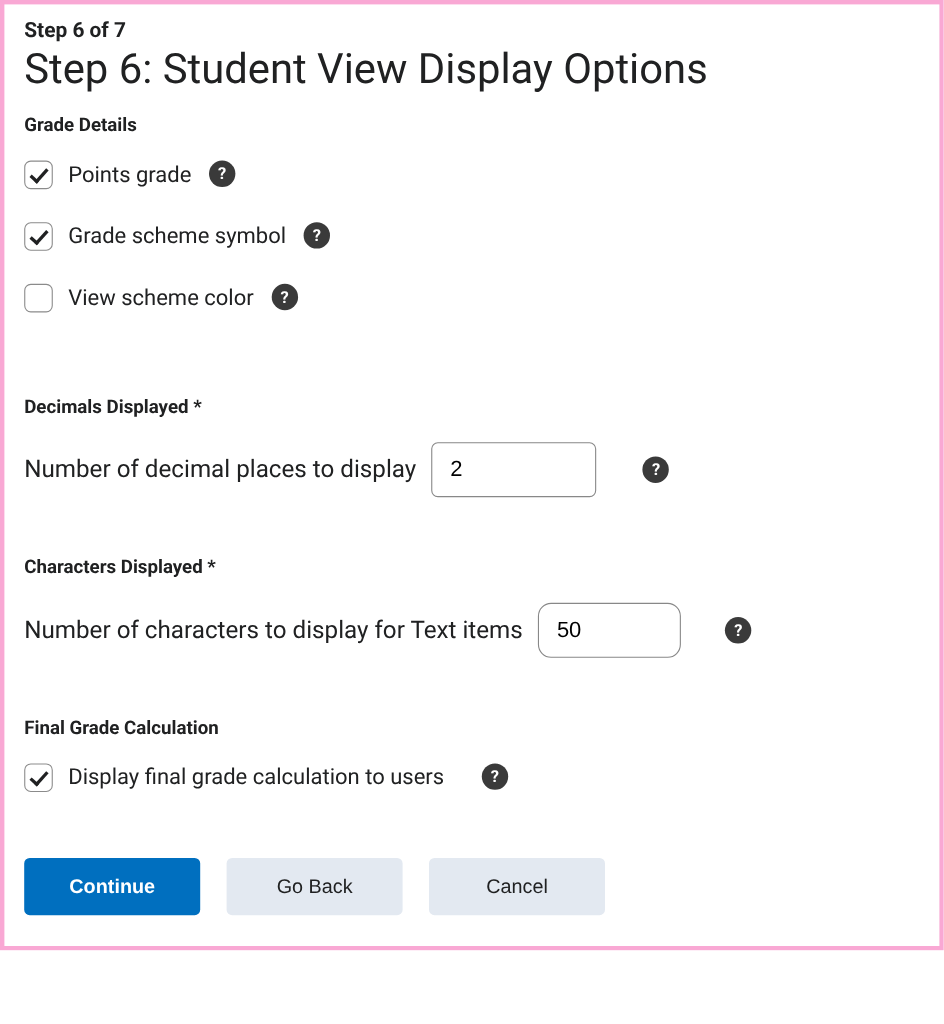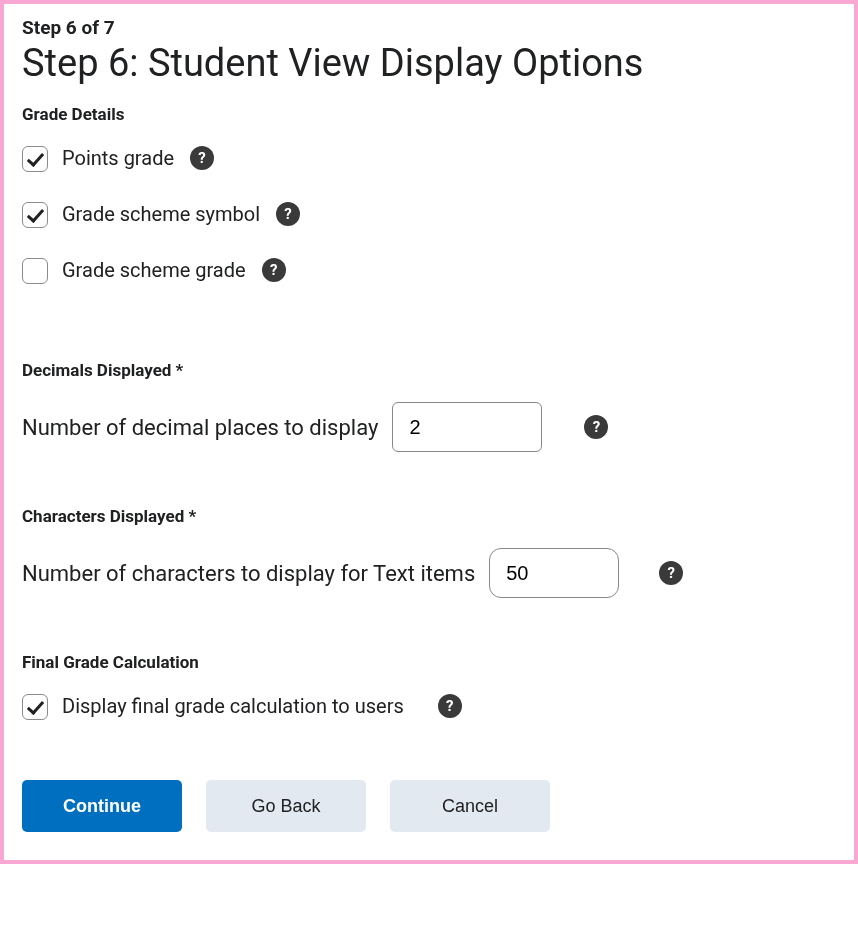--- a/index.html
+++ b/index.html
@@ -139,21 +139,21 @@
   </div>
 
   <div class="checkbox-row">
     <input type="checkbox" class="chk" checked="" style="">
     <span class="chk-label">Grade scheme symbol</span>
     <span class="help-icon">?</span>
   </div>
 
   <div class="checkbox-row">
     <input type="checkbox" class="chk" style="">
-    <span class="chk-label">Grade scheme grade</span>
+    <span class="chk-label">View scheme color</span>
     <span class="help-icon">?</span>
   </div>
 
   <div class="spacer-lg"></div>
 
   <div class="section-label">Decimals Displayed *</div>
 
   <div class="field-row">
     <span class="field-label">Number of decimal places to display</span>
     <input type="text" class="num-input" value="2" style="">

